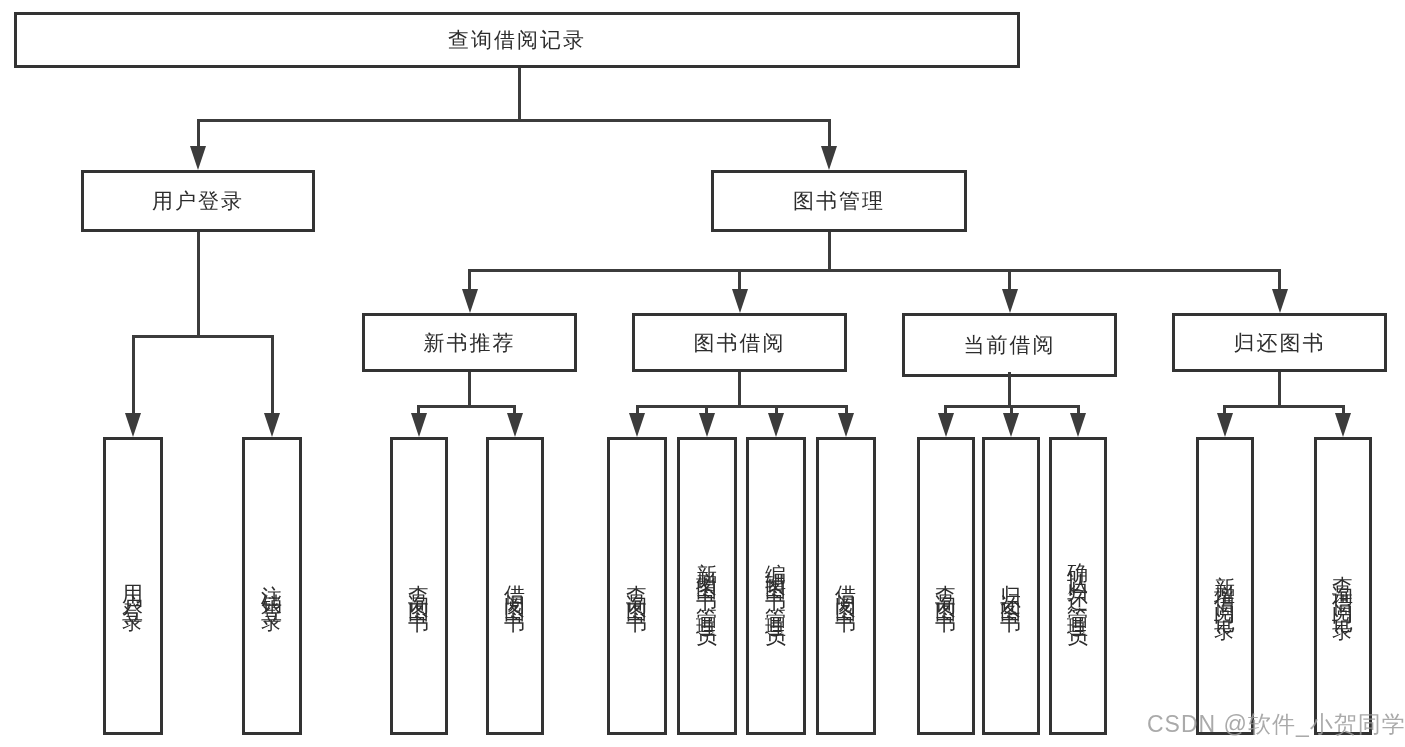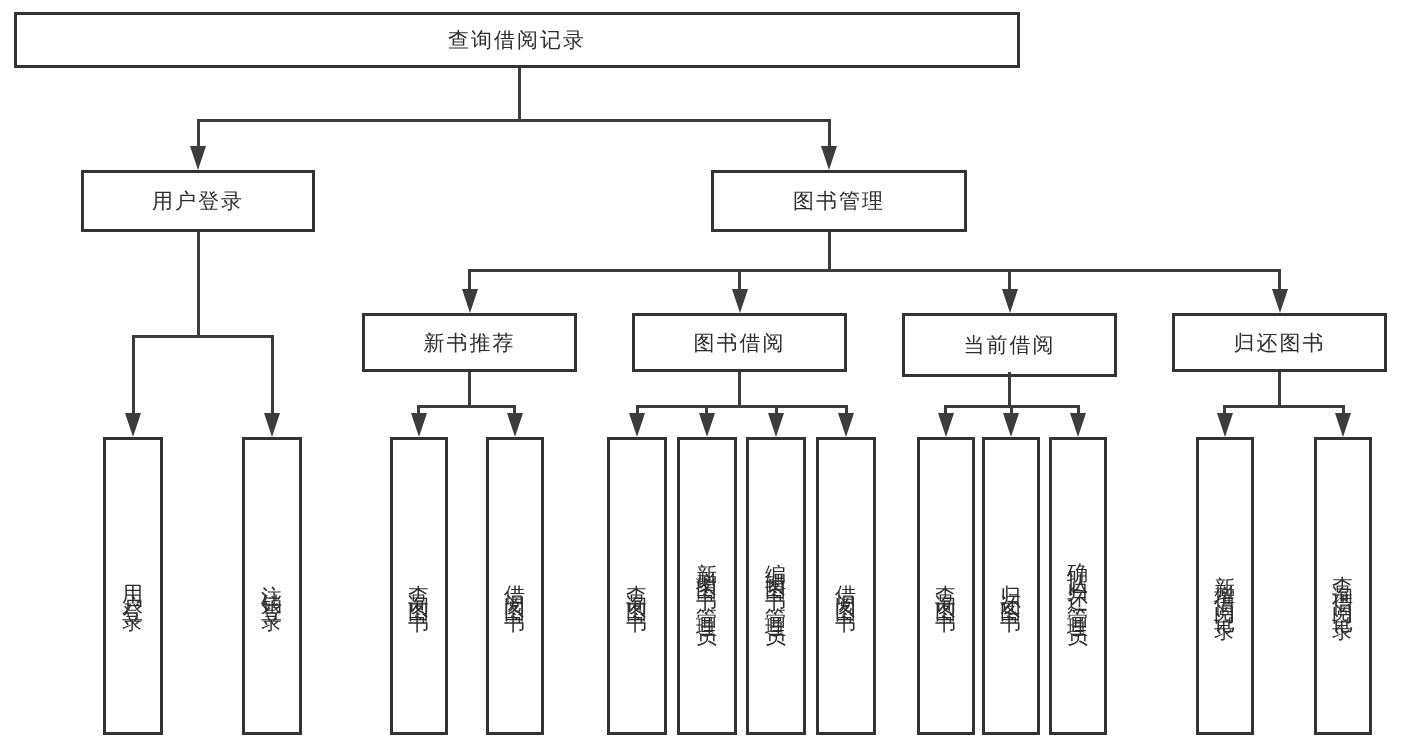--- a/index.html
+++ b/index.html
@@ -168,14 +168,15 @@
   <i class="ln" style="left:1077px;top:405px;width:3px;height:12px;"></i>
   <i class="ah" style="left:1070px;top:413px;"></i>
 
   <i class="ln" style="left:1278px;top:372px;width:3px;height:33px;"></i>
   <i class="ln" style="left:1223px;top:405px;width:122px;height:3px;"></i>
   <i class="ln" style="left:1223px;top:405px;width:3px;height:12px;"></i>
   <i class="ah" style="left:1217px;top:413px;"></i>
   <i class="ln" style="left:1342px;top:405px;width:3px;height:12px;"></i>
   <i class="ah" style="left:1335px;top:413px;"></i>
 
+  <div class="watermark">CSDN @软件_小贺同学</div>
 
 </div>
 
 </body></html>

